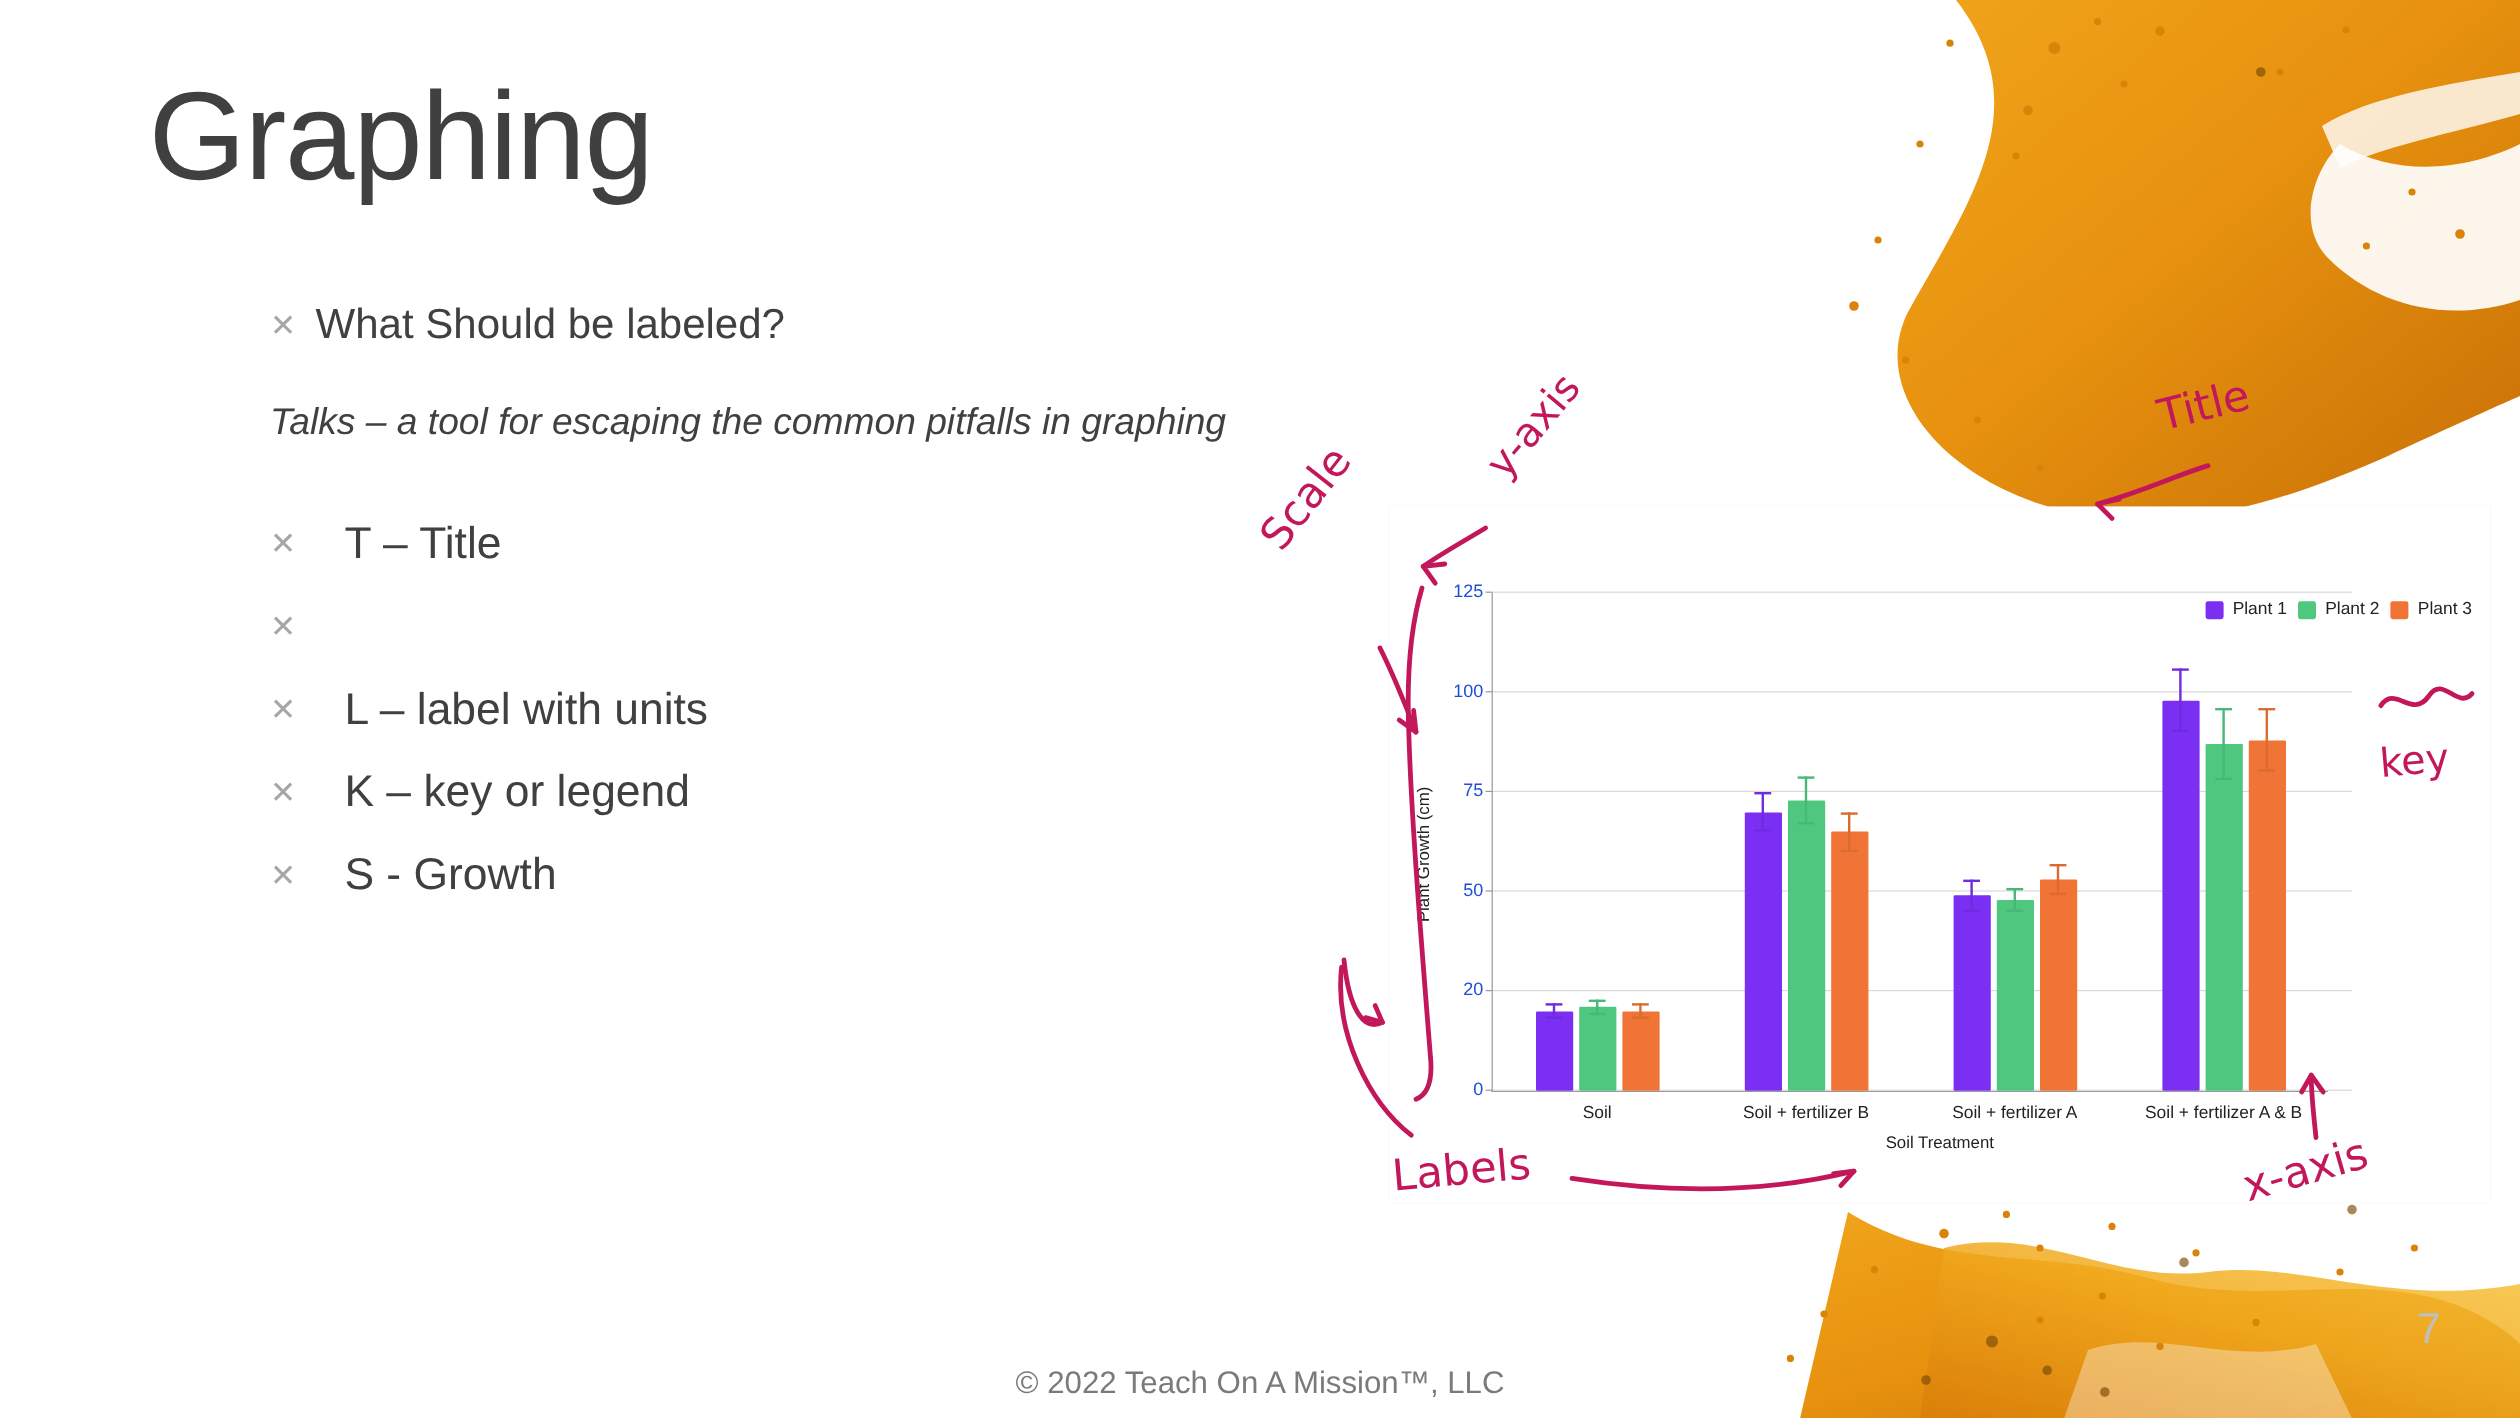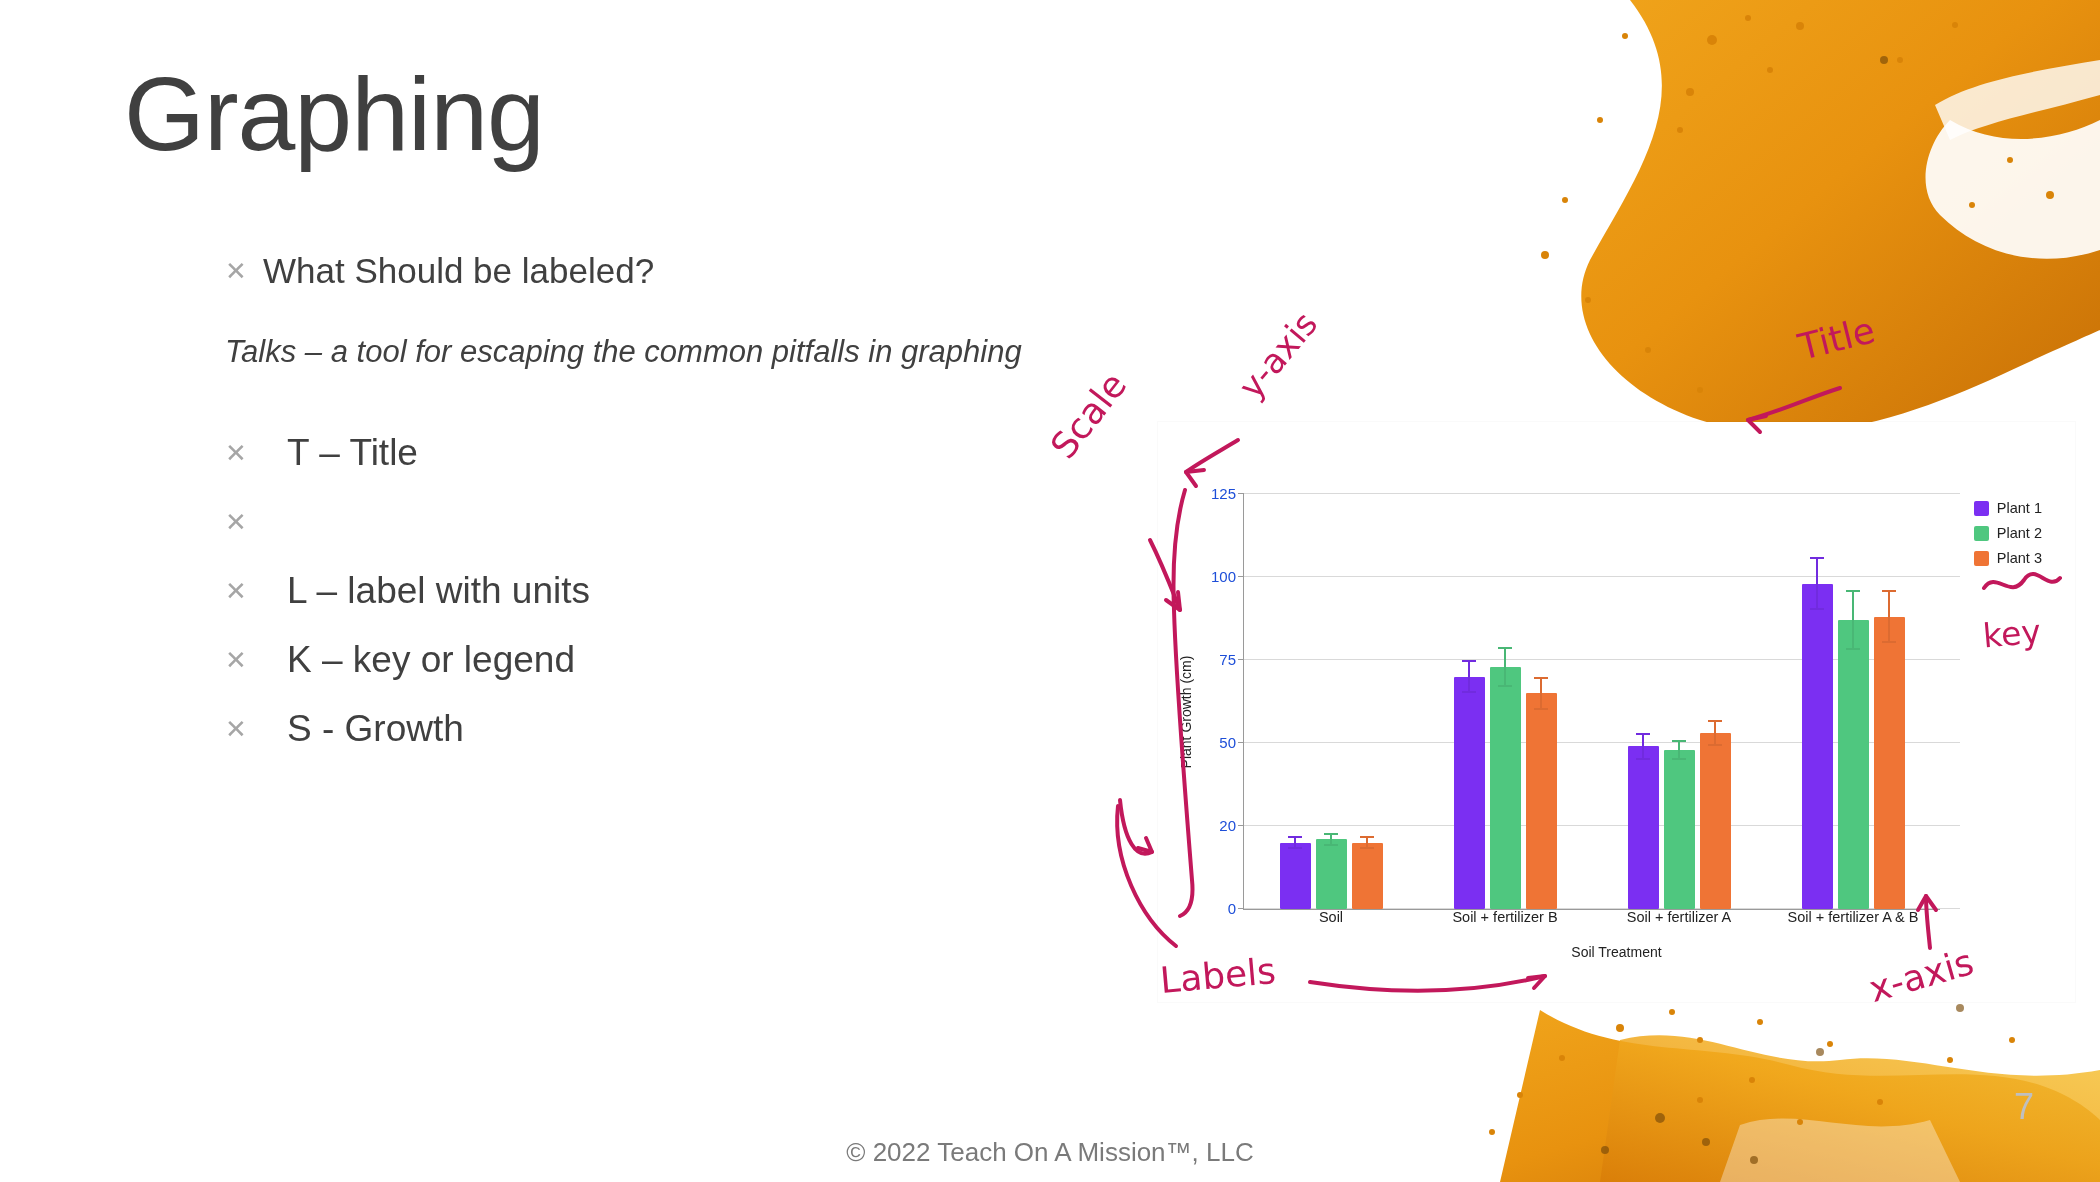--- a/index.html
+++ b/index.html
@@ -177,33 +177,34 @@
     content: "";
     position: absolute;
     left: 50%;
     transform: translateX(-50%);
     width: 13px;
     height: 1.6px;
   }
   .group-label {
     position: absolute;
     top: 100%;
+    margin-top: 11px;
     left: 50%;
     transform: translateX(-50%);
     font-size: 14.5px;
     color: #222;
     white-space: nowrap;
     text-align: center;
   }
   .legend {
     position: absolute;
-    right: 33px;
+    right: 15px;
     top: 78px;
     display: flex;
-    flex-direction: column;
+    flex-direction: row;
     gap: 9px;
   }
   .legend-item {
     display: flex;
     align-items: center;
     gap: 8px;
     font-size: 14.5px;
     color: #222;
   }
   .legend-swatch {

